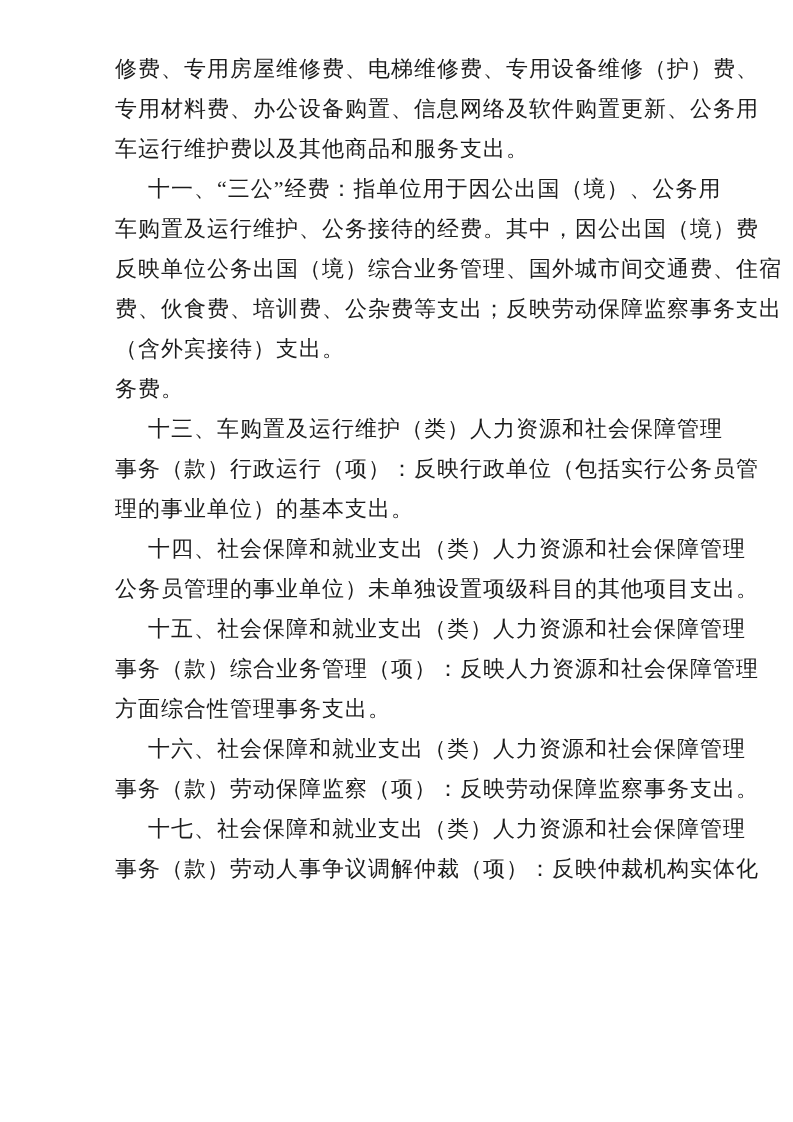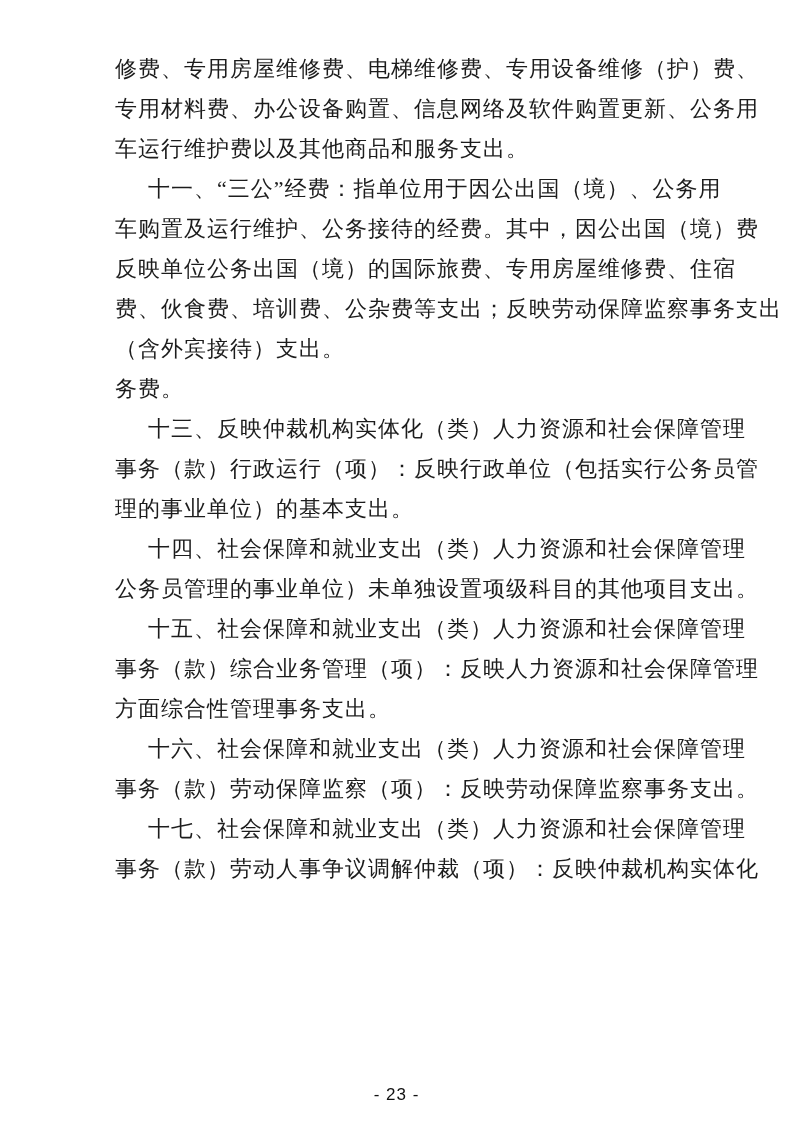--- a/index.html
+++ b/index.html
@@ -48,31 +48,30 @@
 </head>
 <body>
 
 <div class="page">
   <div class="doc-body" id="doc-body">
       <div class="line">修费、专用房屋维修费、电梯维修费、专用设备维修（护）费、</div>
       <div class="line">专用材料费、办公设备购置、信息网络及软件购置更新、公务用</div>
       <div class="line">车运行维护费以及其他商品和服务支出。</div>
       <div class="line indent">十一、“三公”经费：指单位用于因公出国（境）、公务用</div>
       <div class="line">车购置及运行维护、公务接待的经费。其中，因公出国（境）费</div>
-      <div class="line">反映单位公务出国（境）的国际旅费、专用房屋维修费、住宿</div>
+      <div class="line">反映单位公务出国（境）综合业务管理、国外城市间交通费、住宿</div>
       <div class="line">费、伙食费、培训费、公杂费等支出；反映劳动保障监察事务支出</div>
       <div class="line">（含外宾接待）支出。</div>
       <div class="line">务费。</div>
-      <div class="line indent">十三、反映仲裁机构实体化（类）人力资源和社会保障管理</div>
+      <div class="line indent">十三、车购置及运行维护（类）人力资源和社会保障管理</div>
       <div class="line">事务（款）行政运行（项）：反映行政单位（包括实行公务员管</div>
       <div class="line">理的事业单位）的基本支出。</div>
       <div class="line indent">十四、社会保障和就业支出（类）人力资源和社会保障管理</div>
       <div class="line">公务员管理的事业单位）未单独设置项级科目的其他项目支出。</div>
       <div class="line indent">十五、社会保障和就业支出（类）人力资源和社会保障管理</div>
       <div class="line">事务（款）综合业务管理（项）：反映人力资源和社会保障管理</div>
       <div class="line">方面综合性管理事务支出。</div>
       <div class="line indent">十六、社会保障和就业支出（类）人力资源和社会保障管理</div>
       <div class="line">事务（款）劳动保障监察（项）：反映劳动保障监察事务支出。</div>
       <div class="line indent">十七、社会保障和就业支出（类）人力资源和社会保障管理</div>
       <div class="line">事务（款）劳动人事争议调解仲裁（项）：反映仲裁机构实体化</div>
     </div>
-  <div class="footer">- 23 -</div>
 </div>
 
 </body></html>

